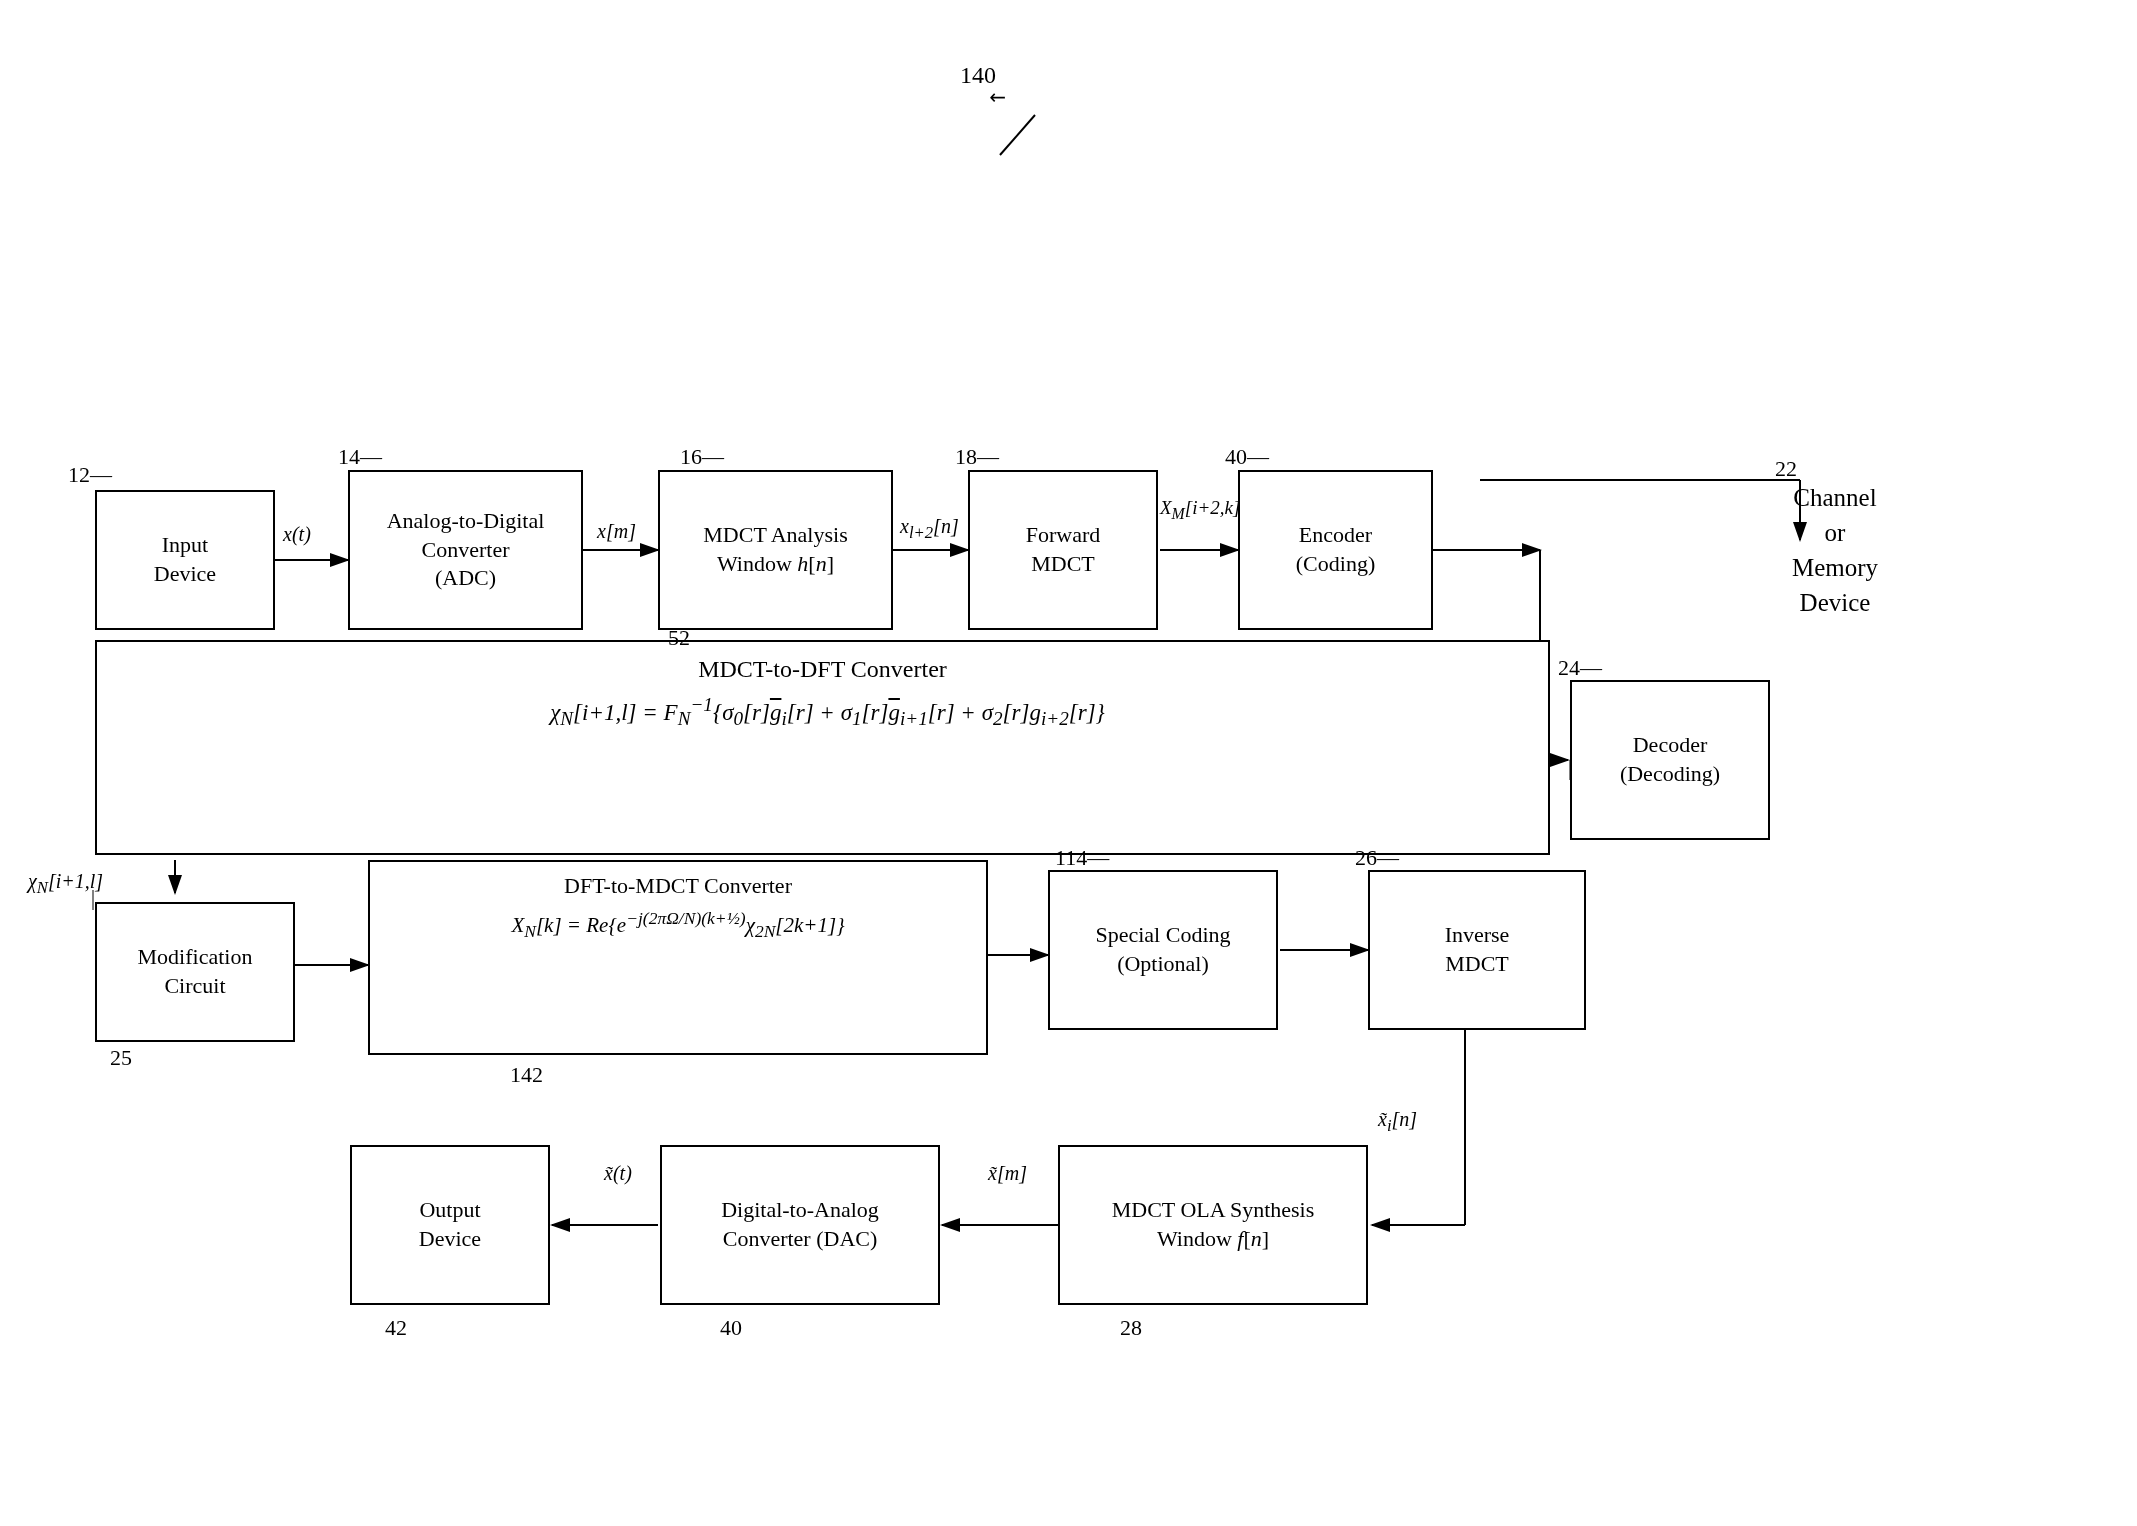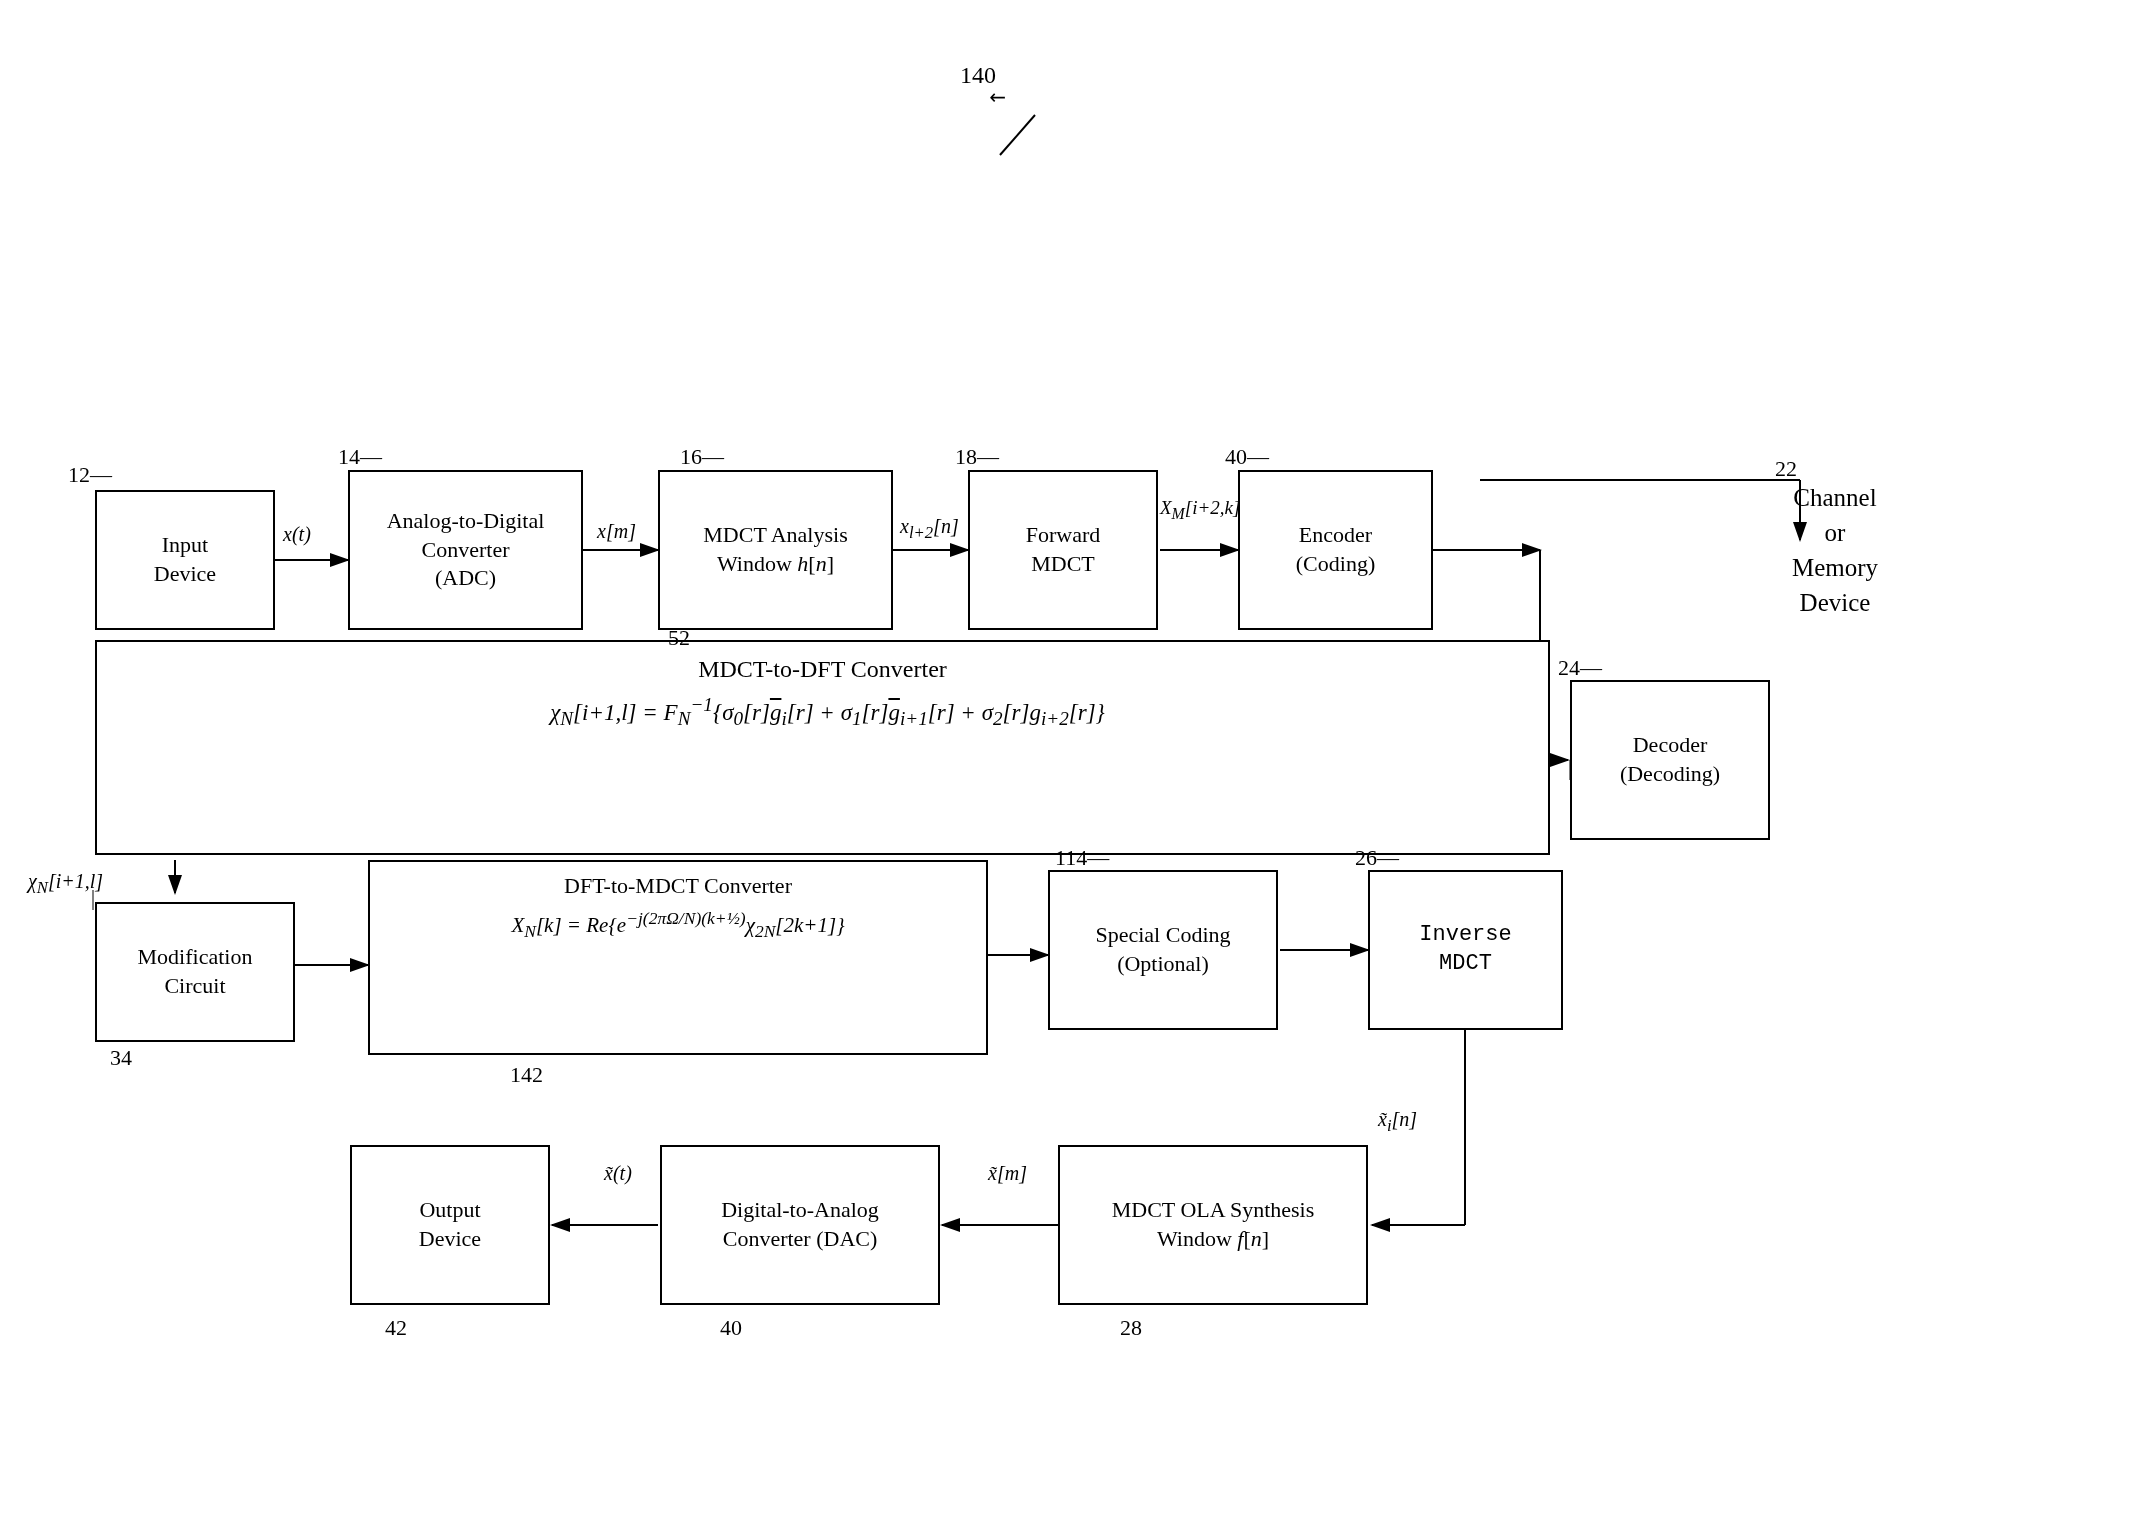--- a/index.html
+++ b/index.html
@@ -143,36 +143,36 @@
   </div>
   <div class="ref-num" style="left:668px; top:625px;">52</div>
 
   <div style="position:absolute; left:28px; top:870px; font-size:20px; font-style:italic;">
     <i>χ</i><sub>N</sub>[<i>i</i>+1,<i>l</i>]
   </div>
 
   <div class="block" style="left:95px; top:902px; width:200px; height:140px;">
     <span>Modification<br>Circuit</span>
   </div>
-  <div class="ref-num" style="left:110px; top:1045px;">34</div>
+  <div class="ref-num" style="left:110px; top:1045px;">25</div>
 
   <div class="block" style="left:368px; top:860px; width:620px; height:195px; display:block; padding:10px 18px; font-size:22px;">
     <div style="text-align:center; margin-bottom:6px;">DFT-to-MDCT Converter</div>
     <div style="font-style:italic; font-size:21px; margin-top:4px;">
       <i>X</i><sub>N</sub>[<i>k</i>] = Re{<i>e</i><sup>−<i>j</i>(2π<i>Ω</i>/<i>N</i>)(<i>k</i>+½)</sup><i>χ</i><sub>2N</sub>[2<i>k</i>+1]}
     </div>
   </div>
   <div class="ref-num" style="left:510px; top:1062px;">142</div>
 
   <div class="block" style="left:1048px; top:870px; width:230px; height:160px;">
     <span>Special Coding<br>(Optional)</span>
   </div>
   <div class="ref-num" style="left:1055px; top:845px;">114—</div>
 
-  <div class="block" style="left:1368px; top:870px; width:195px; height:160px;font-family:Liberation Mono, monospace;">
+  <div class="block" style="left:1368px; top:870px; width:218px; height:160px;">
     <span>Inverse<br>MDCT</span>
   </div>
   <div class="ref-num" style="left:1355px; top:845px;">26—</div>
 
   <div style="position:absolute; left:1378px; top:1108px; font-size:20px; font-style:italic;">
     <i>x̃</i><sub><i>i</i></sub>[<i>n</i>]
   </div>
 
   <div class="block" style="left:1058px; top:1145px; width:310px; height:160px;">
     <span>MDCT OLA Synthesis<br>Window <i>f</i>[<i>n</i>]</span>

